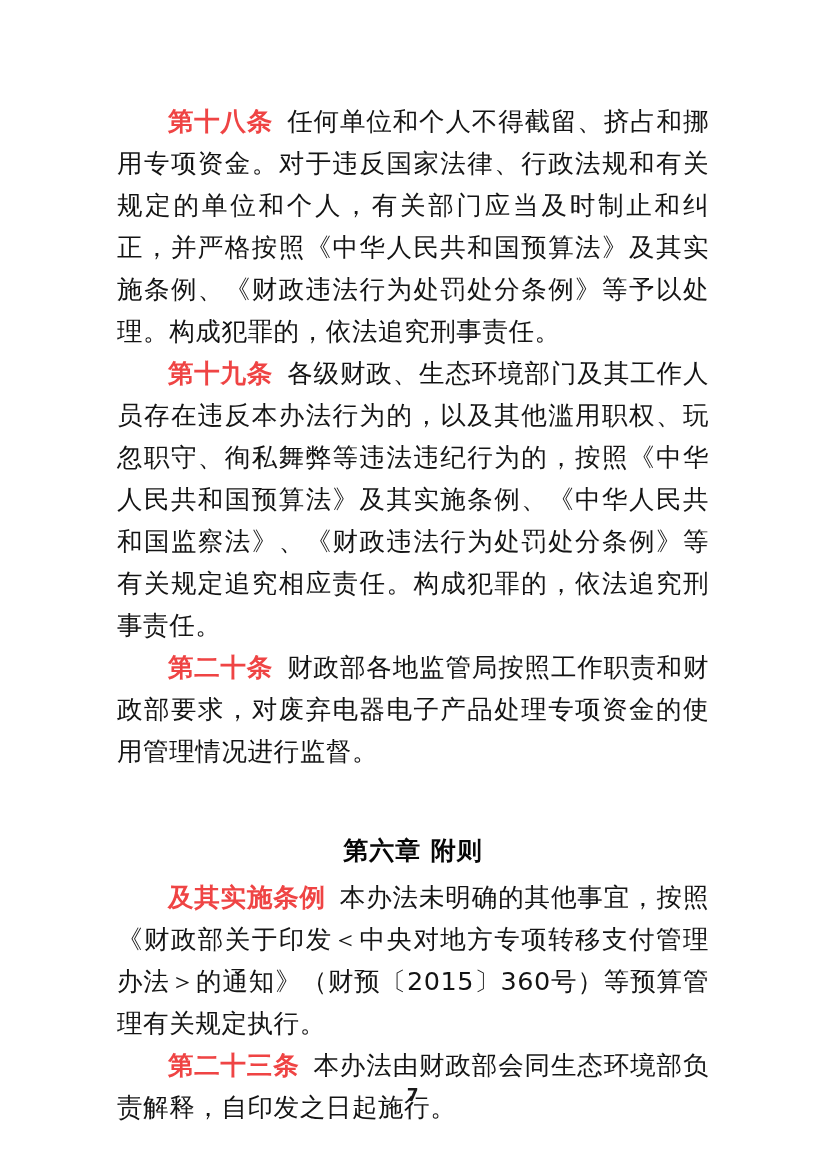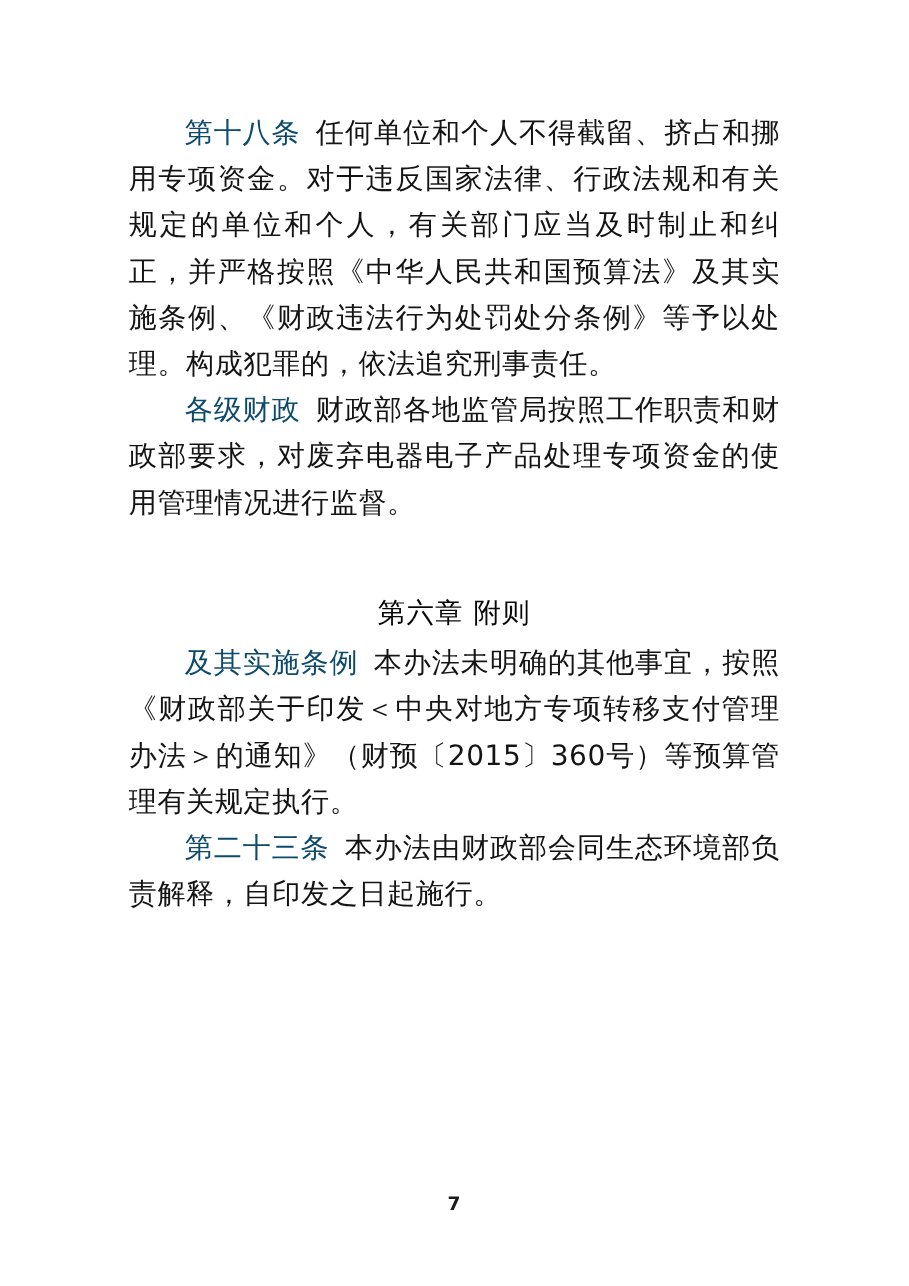--- a/index.html
+++ b/index.html
@@ -37,23 +37,23 @@
     text-align: justify;
     text-justify: inter-character;
     text-indent: 2em;
     letter-spacing: 0.6px;
     -webkit-font-smoothing: antialiased;
   }
 
   
   .marker {
     font-family: "DejaVu Sans", "Liberation Sans", sans-serif;
-    font-weight: normal;
+    font-weight: bold;
     letter-spacing: 0.5px;
-    color: #0c4a6e;
+    color: #ef4444;
   }
 
   .marker + .run {
     margin-left: 0.55em;
   }
 
   .run {
     letter-spacing: 0.6px;
   }
 
@@ -62,21 +62,21 @@
     font-family: "DejaVu Sans", "Liberation Sans", sans-serif;
     font-weight: normal;
     letter-spacing: 0.5px;
     margin-top: 24px;
   }
 
   
   .chapter-heading {
     margin: 0;
     font-family: "DejaVu Sans", "Liberation Sans", sans-serif;
-    font-weight: normal;
+    font-weight: bold;
     font-size: 25px;
     line-height: 42px;
     color: #070707;
     text-align: center;
     text-indent: 0;
     letter-spacing: 1px;
   }
 
   
   .spacer {
@@ -103,22 +103,23 @@
 </style>
 </head>
 <body>
 
 <div class="page">
 
   <div class="content">
 
     <p class="para"><span class="marker">第十八条</span><span class="run">任何单位和个人不得截留、挤占和挪用专项资金。对于违反国家法律、行政法规和有关规定的单位和个人，有关部门应当及时制止和纠正，并严格按照《中华人民共和国预算法》及其实施条例、《财政违法行为处罚处分条例》等予以处理。构成犯罪的，依法追究刑事责任。</span></p>
 
+    <p class="para"><span class="marker">第十九条</span><span class="run">各级财政、生态环境部门及其工作人员存在违反本办法行为的，以及其他滥用职权、玩忽职守、徇私舞弊等违法违纪行为的，按照《中华人民共和国预算法》及其实施条例、《中华人民共和国监察法》、《财政违法行为处罚处分条例》等有关规定追究相应责任。构成犯罪的，依法追究刑事责任。</span></p>
 
-    <p class="para"><span class="marker">各级财政</span><span class="run">财政部各地监管局按照工作职责和财政部要求，对废弃电器电子产品处理专项资金的使用管理情况进行监督。</span></p>
+    <p class="para"><span class="marker">第二十条</span><span class="run">财政部各地监管局按照工作职责和财政部要求，对废弃电器电子产品处理专项资金的使用管理情况进行监督。</span></p>
 
     <div class="spacer"></div>
 
     <p class="chapter-heading">第六章  附则</p>
 
     <div class="spacer-small"></div>
 
     <p class="para"><span class="marker">及其实施条例</span><span class="run">本办法未明确的其他事宜，按照《财政部关于印发＜中央对地方专项转移支付管理办法＞的通知》（财预〔</span><span class="num">2015</span><span class="run">〕</span><span class="num">360</span><span class="run">号）等预算管理有关规定执行。</span></p>
 
 

